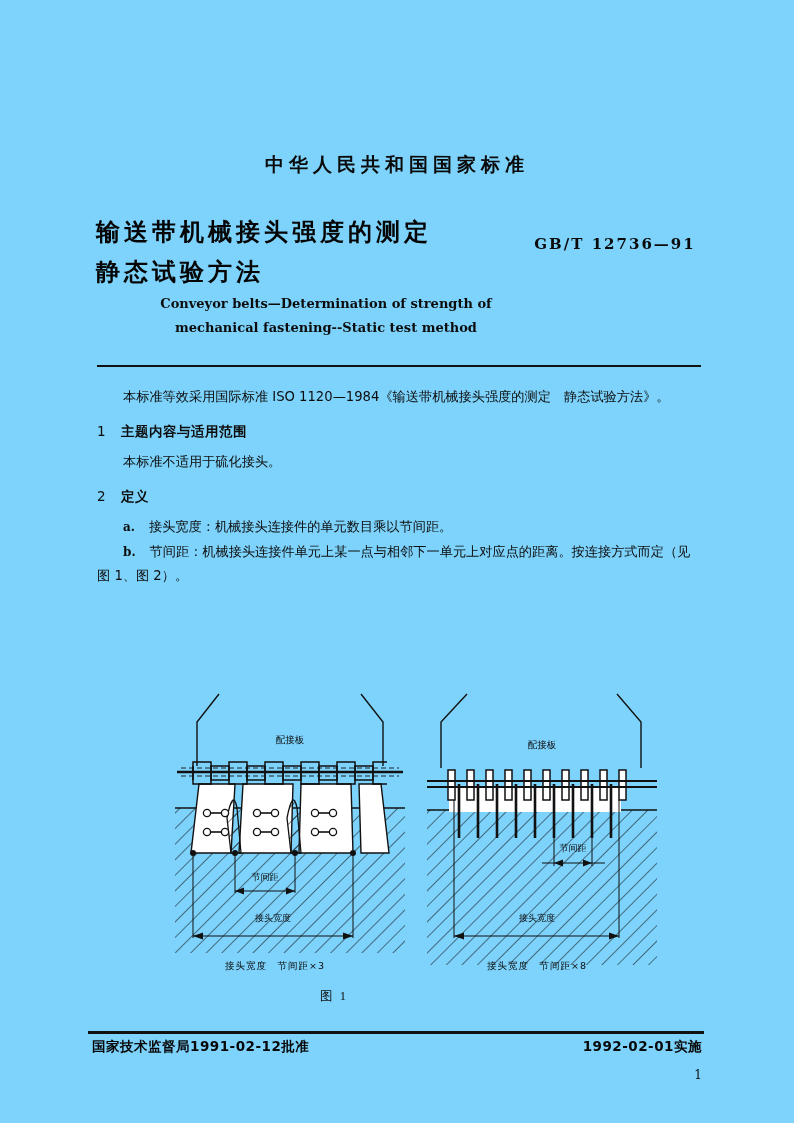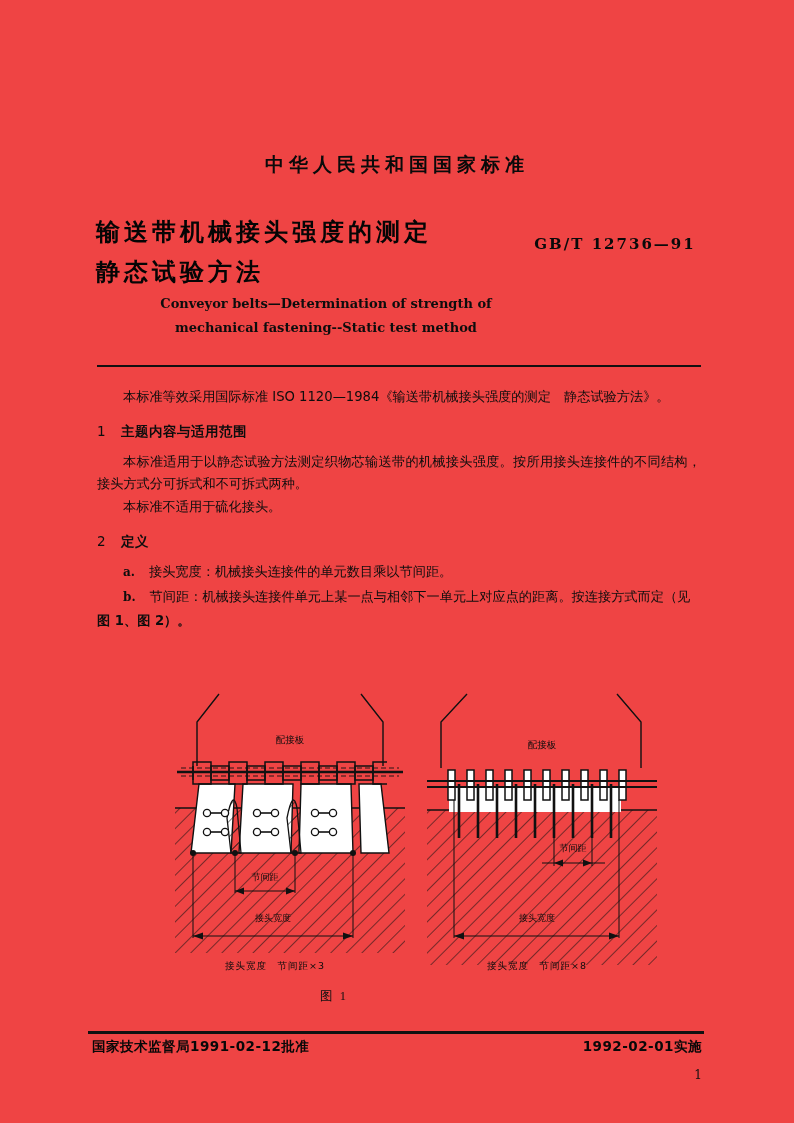--- a/index.html
+++ b/index.html
@@ -10,21 +10,21 @@
   }
   body {
     font-family: "DejaVu Sans", "Liberation Sans", sans-serif;
     color: #000000;
   }
   #page {
     position: relative;
     width: 794px;
     height: 1123px;
     margin: 0 auto;
-    background: #ef4444;
+    background: #7dd3fc;
     overflow: hidden;
   }
 
   
   .national-header {
     position: absolute;
     left: 0; right: 0;
     top: 152px;
     text-align: center;
     font-family: "DejaVu Sans", "Liberation Sans", sans-serif;
@@ -113,21 +113,20 @@
   }
   .def-item .lbl {
     font-family: "DejaVu Serif", "Liberation Serif", serif;
     font-weight: bold;
     font-size: 12px;
     padding-right: 14px;
   }
   .def-cont {
     margin: 0;
     text-indent: 0;
-    font-weight: bold;
   }
 
   
   .figures {
     position: absolute;
     left: 97px;
     top: 688px;
     width: 604px;
     height: 330px;
     text-align: right;
@@ -212,21 +211,20 @@
   <div class="rule-top"></div>
 
   <div class="body-area">
 
     <p class="para">本标准等效采用国际标准 ISO 1120—1984《输送带机械接头强度的测定　静态试验方法》。</p>
 
     <div class="sec-head">
       <span class="num">1</span><span>主题内容与适用范围</span>
     </div>
 
-    <p class="para">本标准适用于以静态试验方法测定织物芯输送带的机械接头强度。按所用接头连接件的不同结构，接头方式分可拆式和不可拆式两种。</p>
     <p class="para">本标准不适用于硫化接头。</p>
 
     <div class="sec-head">
       <span class="num">2</span><span>定义</span>
     </div>
 
     <p class="def-item">
       <span class="lbl">a.</span><span>接头宽度：机械接头连接件的单元数目乘以节间距。</span>
     </p>
     <p class="def-item">

